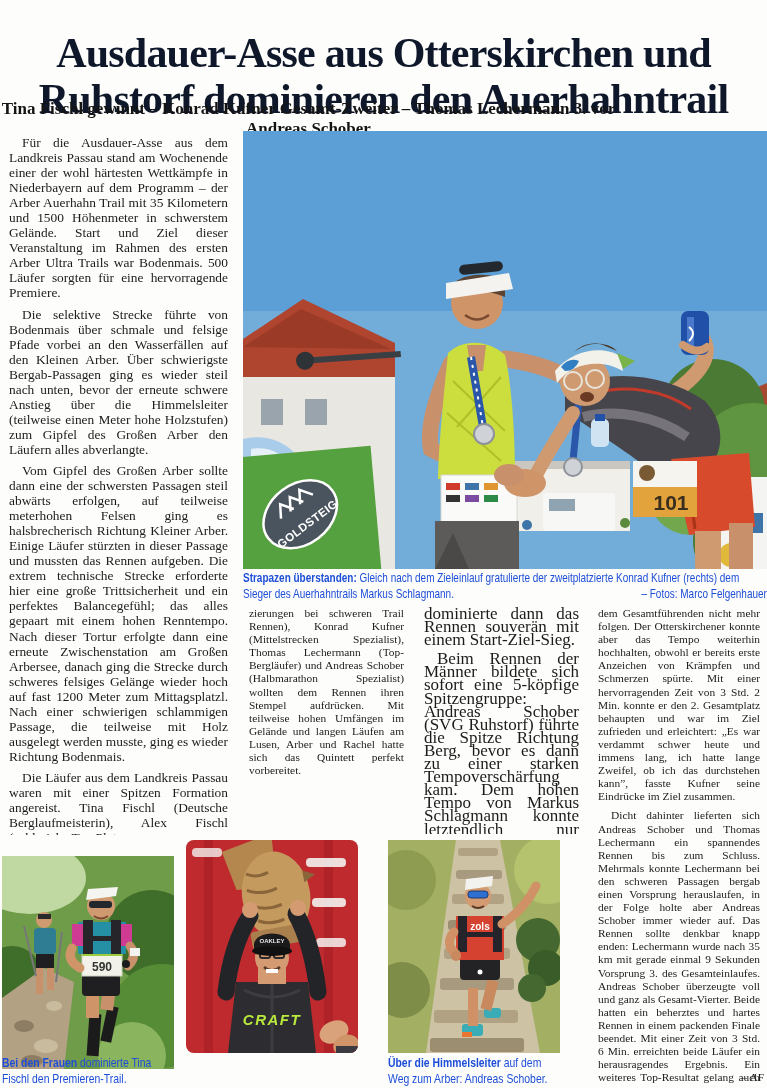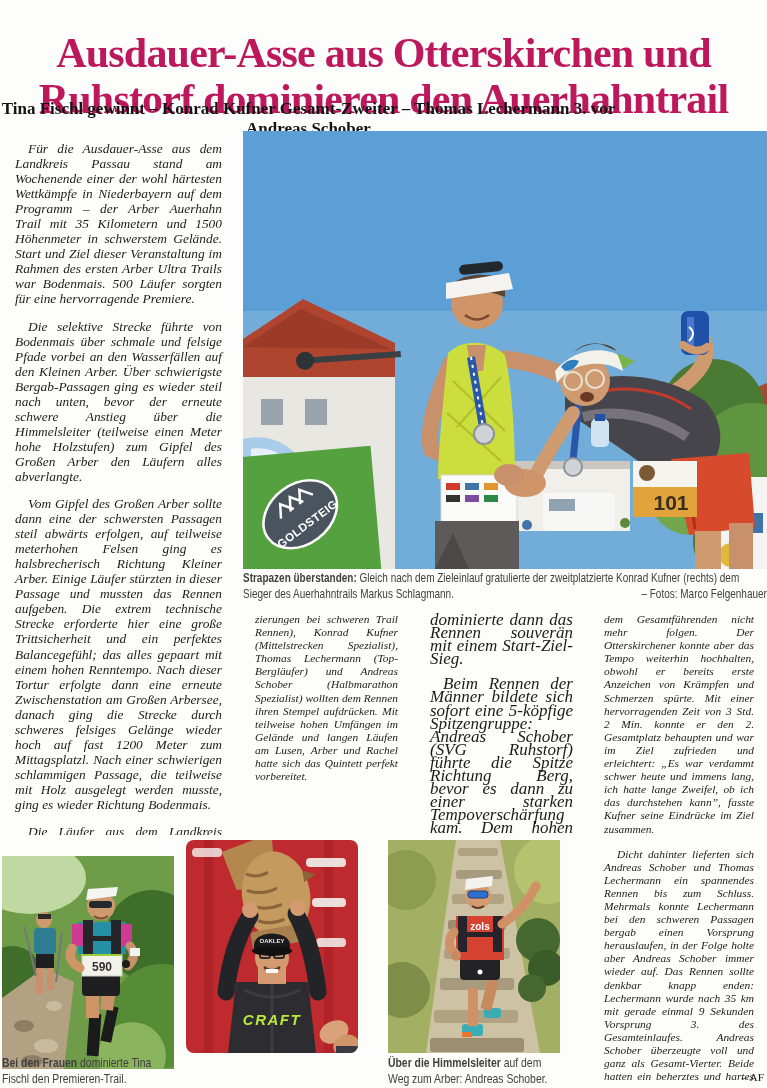--- a/index.html
+++ b/index.html
@@ -1,37 +1,37 @@
 <!DOCTYPE html>
 <html><head>
 <meta charset="utf-8">
 <style>
   html,body{margin:0;padding:0;background:#ffffff;}
   #page{position:relative;width:767px;height:1088px;background:#fdfdfb;overflow:hidden;
         font-family:"Liberation Serif",serif;color:#1b1b1b;}
   .headline{position:absolute;left:0;top:2px;width:767px;text-align:center;
-        font-weight:bold;font-size:42px;line-height:46px;letter-spacing:-0.8px;color:#be185d;}
+        font-weight:bold;font-size:42px;line-height:46px;letter-spacing:-0.8px;color:#0f172a;}
   .headline span{display:block;white-space:nowrap;}
   .subhead{position:absolute;left:0;top:99px;width:617px;text-align:center;
         font-weight:bold;font-size:17px;line-height:20px;color:#141414;}
   .textcol{position:absolute;text-align:justify;overflow:hidden;}
-  .textcol p{margin:12px;padding:0;font-style:italic;}
+  .textcol p{margin:6px;padding:0;}
   p.ind{text-indent:13px;}
   #leftcol{left:3px;top:129px;width:231px;height:706px;font-size:13.4px;line-height:15.05px;}
   #col1{left:243px;top:601px;width:167px;height:233px;font-size:11.4px;line-height:13.1px;}
   #col2{left:418px;top:601px;width:167px;height:233px;font-size:17px;line-height:13.1px;}
   #col3{left:592px;top:601px;width:174px;height:483px;font-size:11.4px;line-height:13.1px;position:absolute;}
   .af{position:absolute;right:2px;bottom:0;}
   figure{margin:0;position:absolute;overflow:hidden;background:#dfe5ea;}
   #mainphoto{left:243px;top:131px;width:524px;height:438px;}
   #photo1{left:2px;top:840px;width:172px;height:213px;margin-top:16px;}
   #photo2{left:186px;top:840px;width:172px;height:213px;border-radius:8px;}
   #photo3{left:388px;top:840px;width:172px;height:213px;}
   .cap{position:absolute;font-family:"Liberation Sans",sans-serif;font-size:12.4px;
-       line-height:15.5px;color:#404040;overflow:hidden;}
+       line-height:15.5px;color:#1d4ed8;overflow:hidden;}
   .cap b{font-weight:bold;}
   #maincap{left:243px;top:571px;width:524px;height:32px;}
   .sxmain{position:relative;width:650px;transform:scaleX(0.806);transform-origin:0 0;}
   .credit{position:absolute;right:0;top:15.5px;}
   #cap1{left:2px;top:1056px;width:172px;height:32px;}
   #cap2{left:186px;top:1056px;width:172px;height:32px;}
   #cap3{left:388px;top:1056px;width:178px;height:32px;}
   .sxsmall{position:relative;width:205px;transform:scaleX(0.84);transform-origin:0 0;}
   svg{display:block;}
 </style>

